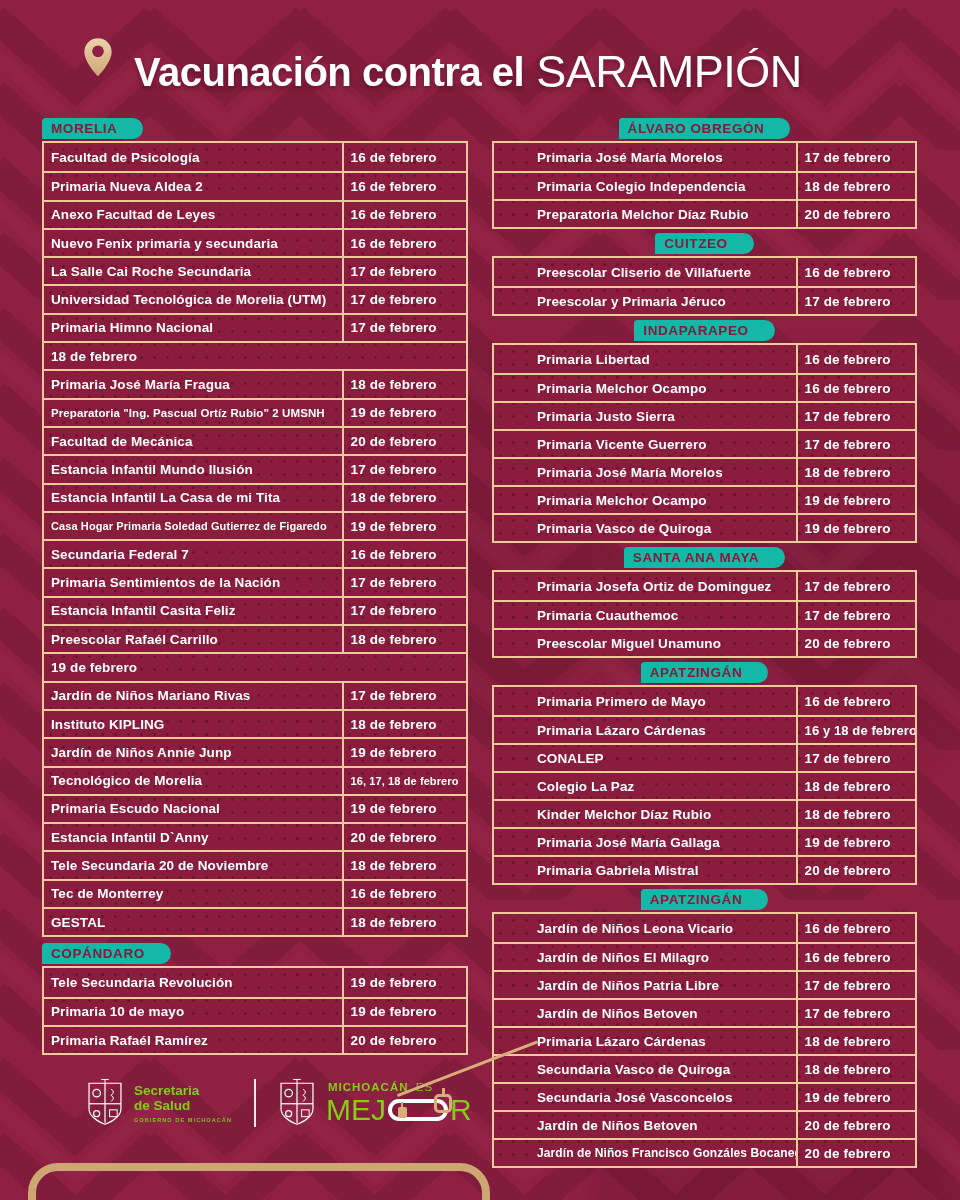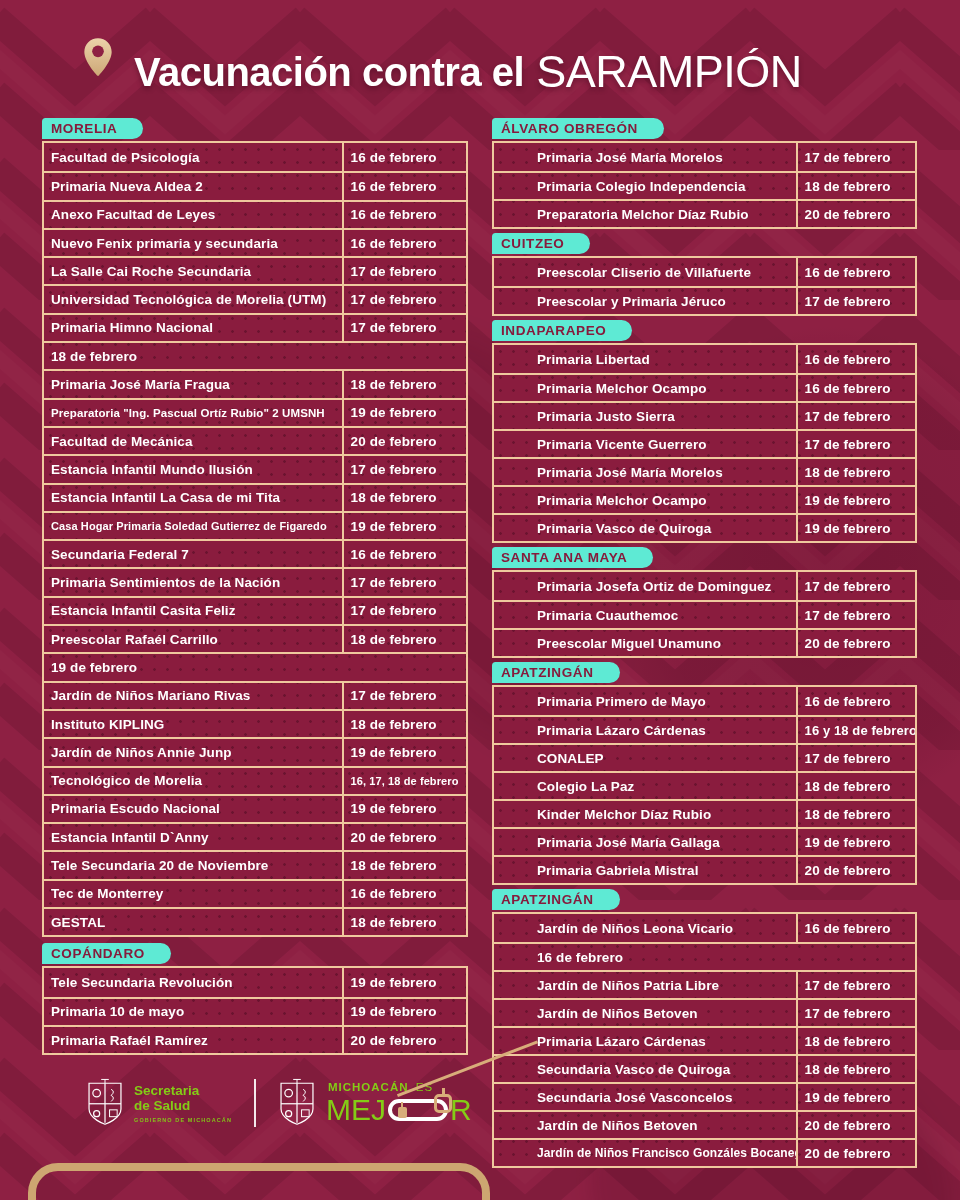--- a/index.html
+++ b/index.html
@@ -24,25 +24,25 @@
     position:absolute; left:134px; top:16px; height:112px; right:20px;
     display:flex; align-items:center; gap:12px; color:#fff;
     text-shadow:0 3px 5px rgba(56,0,22,0.4); white-space:nowrap;
   }
   .title .t-prefix{font-size:40px; font-weight:700; letter-spacing:-0.5px;}
   .title .t-strong{font-size:45px; font-weight:400; letter-spacing:-0.5px;}
 
   
   .col{position:absolute; top:118px; z-index:5;}
   .col-left{left:42px; width:426px;}
-  .col-right{left:492px; width:425px;}
+  .col-right{left:492px; width:425px;text-align:center;}
   .section{margin-bottom:6px;}
   .col-right .section{margin-bottom:4px;}
   .tab{
-    display:inline-block; background:#5eead4; color:#861B3C;
+    display:inline-block; background:#14b8a6; color:#861B3C;
     font-size:13.5px; font-weight:800; letter-spacing:0.6px; line-height:15px;
     padding:3px 26px 3px 9px; border-radius:5px 15px 15px 0; margin-bottom:2px;
   }
   .tbl{
     border:2px solid #EFC99E;
     background-color:#8A1C3E;
     background-image:radial-gradient(rgba(40,0,16,0.32) 1px, rgba(40,0,16,0) 1.6px);
     background-size:13px 13px;
   }
   .row{display:flex; height:28.3px; box-sizing:border-box; border-top:2px solid #EFC99E;}
@@ -437,20 +437,21 @@
     <div class="tab">
       <span class="tab-label">APATZINGÁN</span>
     </div>
     <div class="tbl">
   <div class="row">
     <div class="cell name">Jardín de Niños Leona Vicario</div>
     <div class="cell date">16 de febrero</div>
   </div>
 
   <div class="row">
+    <div class="cell name">Jardín de Niños El Milagro</div>
     <div class="cell date">16 de febrero</div>
   </div>
 
   <div class="row">
     <div class="cell name">Jardín de Niños Patria Libre</div>
     <div class="cell date">17 de febrero</div>
   </div>
 
   <div class="row">
     <div class="cell name">Jardín de Niños Betoven</div>

